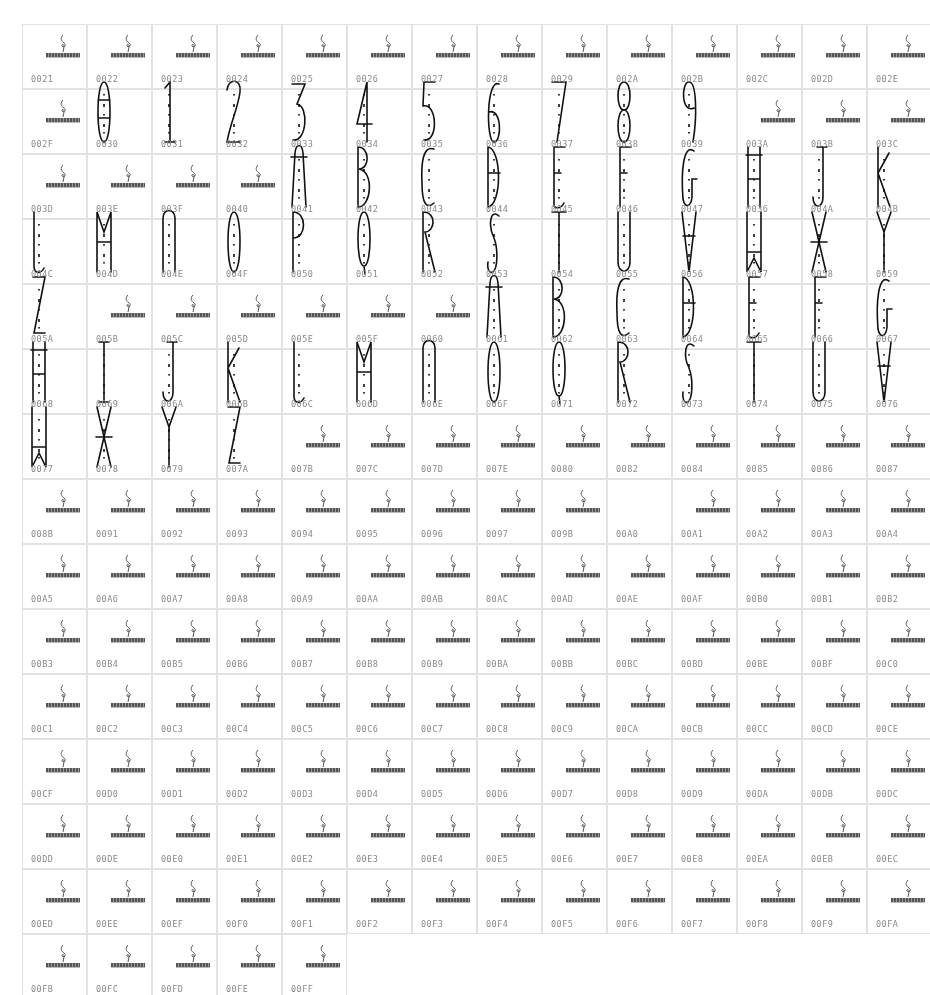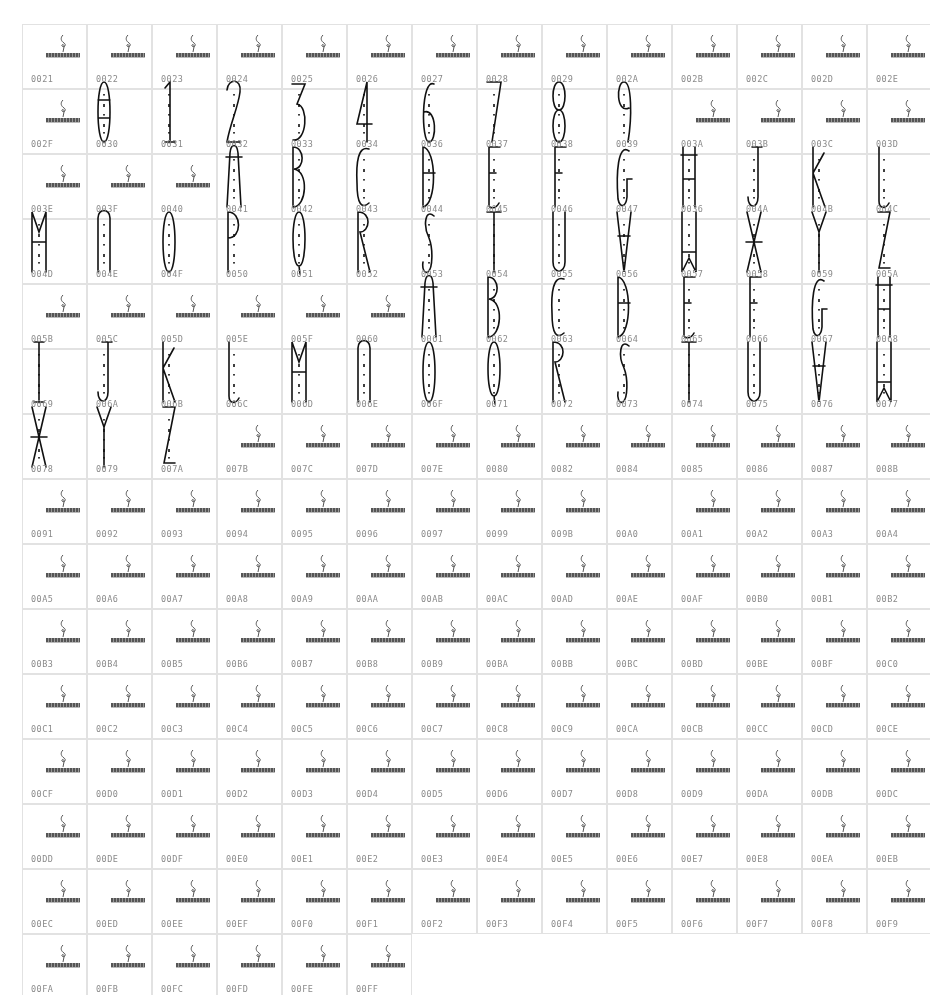--- a/index.html
+++ b/index.html
@@ -230,20 +230,31 @@
   <svg class="glyph" viewBox="0 0 20 68">
         <path d="M13 64 L13 4 L3 46 H18" fill="none" stroke="#111111" stroke-width="1.6" stroke-linecap="round"></path>
         <rect x="9.2" y="16" width="1.6" height="1.6" fill="#111111"></rect>
         <rect x="9.2" y="26" width="1.6" height="3" fill="#111111"></rect>
         <rect x="9.2" y="36" width="1.6" height="1.6" fill="#111111"></rect>
         <rect x="9.2" y="46" width="1.6" height="3" fill="#111111"></rect>
         <rect x="9.2" y="54" width="1.6" height="1.6" fill="#111111"></rect>
       </svg>
     </div>
     <div class="cell">
+    <span class="code">0035</span>
+  <svg class="glyph" viewBox="0 0 20 68">
+        <path d="M16 4 H5 L4 28 C18 24 20 64 5 62" fill="none" stroke="#111111" stroke-width="1.6" stroke-linecap="round"></path>
+        <rect x="9.2" y="16" width="1.6" height="1.6" fill="#111111"></rect>
+        <rect x="9.2" y="26" width="1.6" height="3" fill="#111111"></rect>
+        <rect x="9.2" y="36" width="1.6" height="1.6" fill="#111111"></rect>
+        <rect x="9.2" y="46" width="1.6" height="3" fill="#111111"></rect>
+        <rect x="9.2" y="54" width="1.6" height="1.6" fill="#111111"></rect>
+      </svg>
+    </div>
+    <div class="cell">
     <span class="code">0036</span>
   <svg class="glyph" viewBox="0 0 20 68">
         <path d="M15 6 C2 0 2 64 10 64 C18 64 18 30 5 34" fill="none" stroke="#111111" stroke-width="1.6" stroke-linecap="round"></path>
         <rect x="9.2" y="16" width="1.6" height="1.6" fill="#111111"></rect>
         <rect x="9.2" y="26" width="1.6" height="3" fill="#111111"></rect>
         <rect x="9.2" y="36" width="1.6" height="1.6" fill="#111111"></rect>
         <rect x="9.2" y="46" width="1.6" height="3" fill="#111111"></rect>
         <rect x="9.2" y="54" width="1.6" height="1.6" fill="#111111"></rect>
       </svg>
     </div>
@@ -1095,29 +1106,20 @@
     <span class="code">0096</span>
   <div class="logo">
         <svg class="mark" viewBox="0 0 10 17">
           <path d="M5 0 C2 3 3 6 6 8 C9 10 6 13 4 11 C3 9 7 9 6 12 L5 17" fill="none" stroke="#555" stroke-width="1"></path>
         </svg>
         <div class="txt">FFonts-creates.com</div>
       </div>
     </div>
     <div class="cell">
     <span class="code">0097</span>
-  <div class="logo">
-        <svg class="mark" viewBox="0 0 10 17">
-          <path d="M5 0 C2 3 3 6 6 8 C9 10 6 13 4 11 C3 9 7 9 6 12 L5 17" fill="none" stroke="#555" stroke-width="1"></path>
-        </svg>
-        <div class="txt">FFonts-creates.com</div>
-      </div>
-    </div>
-    <div class="cell">
-    <span class="code">0099</span>
   <div class="logo">
         <svg class="mark" viewBox="0 0 10 17">
           <path d="M5 0 C2 3 3 6 6 8 C9 10 6 13 4 11 C3 9 7 9 6 12 L5 17" fill="none" stroke="#555" stroke-width="1"></path>
         </svg>
         <div class="txt">FFonts-creates.com</div>
       </div>
     </div>
     <div class="cell">
     <span class="code">009B</span>
   <div class="logo">
@@ -1674,29 +1676,20 @@
     <span class="code">00DD</span>
   <div class="logo">
         <svg class="mark" viewBox="0 0 10 17">
           <path d="M5 0 C2 3 3 6 6 8 C9 10 6 13 4 11 C3 9 7 9 6 12 L5 17" fill="none" stroke="#555" stroke-width="1"></path>
         </svg>
         <div class="txt">FFonts-creates.com</div>
       </div>
     </div>
     <div class="cell">
     <span class="code">00DE</span>
-  <div class="logo">
-        <svg class="mark" viewBox="0 0 10 17">
-          <path d="M5 0 C2 3 3 6 6 8 C9 10 6 13 4 11 C3 9 7 9 6 12 L5 17" fill="none" stroke="#555" stroke-width="1"></path>
-        </svg>
-        <div class="txt">FFonts-creates.com</div>
-      </div>
-    </div>
-    <div class="cell">
-    <span class="code">00DF</span>
   <div class="logo">
         <svg class="mark" viewBox="0 0 10 17">
           <path d="M5 0 C2 3 3 6 6 8 C9 10 6 13 4 11 C3 9 7 9 6 12 L5 17" fill="none" stroke="#555" stroke-width="1"></path>
         </svg>
         <div class="txt">FFonts-creates.com</div>
       </div>
     </div>
     <div class="cell">
     <span class="code">00E0</span>
   <div class="logo">

